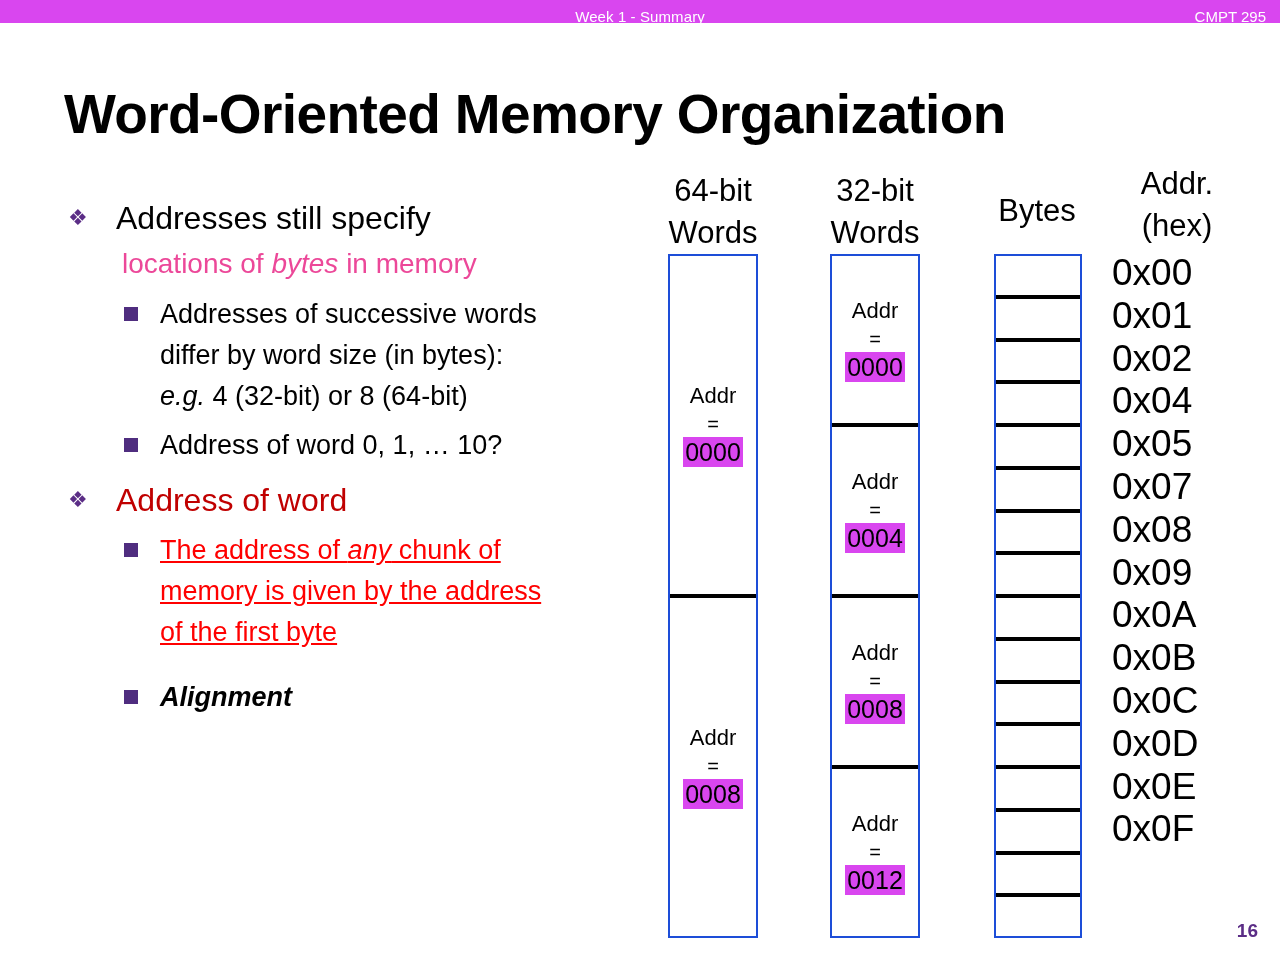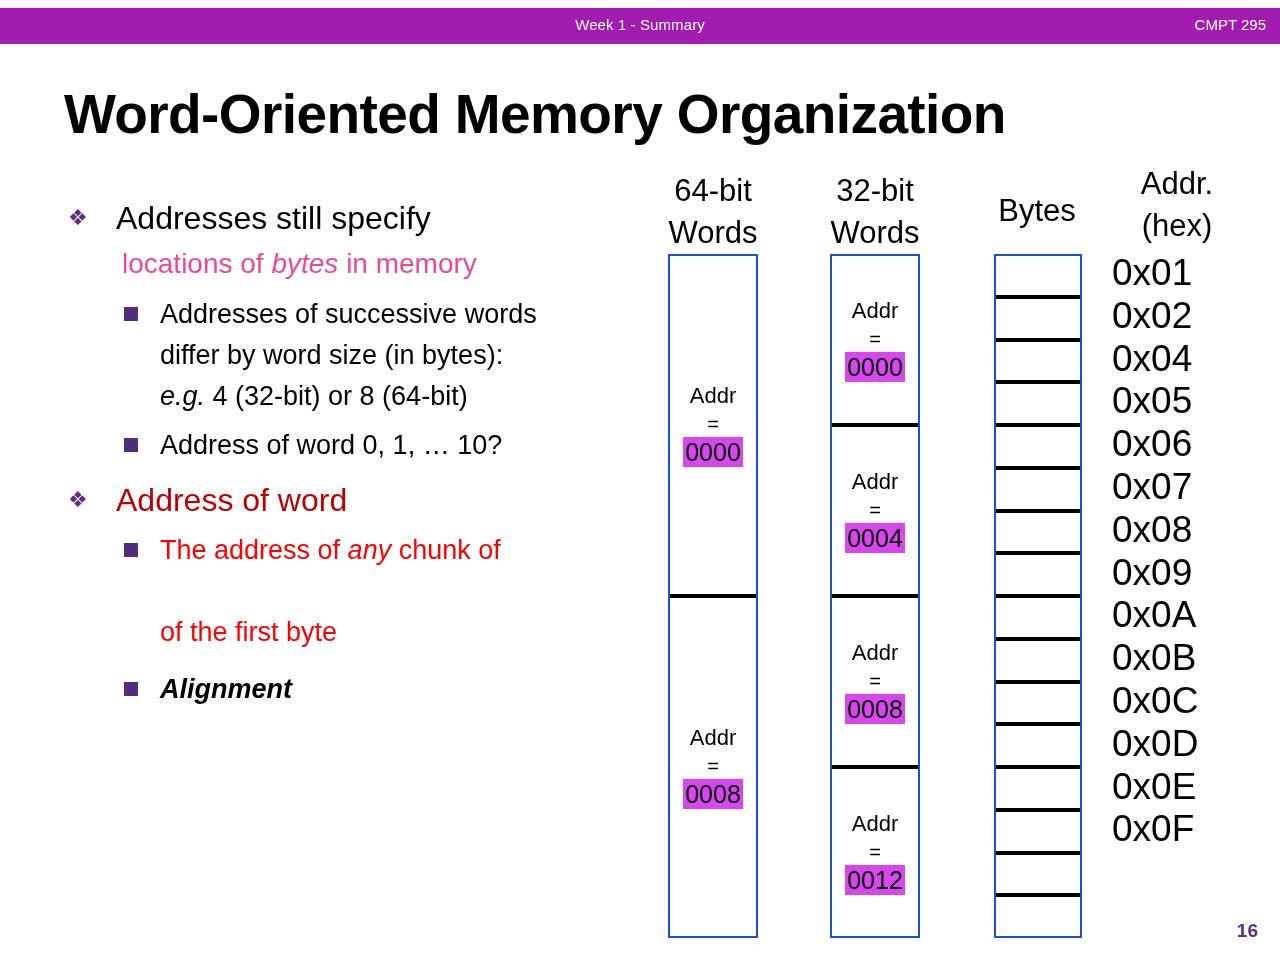--- a/index.html
+++ b/index.html
@@ -15,23 +15,23 @@
   .slide {
     position: relative;
     width: 1280px;
     height: 960px;
     background: #ffffff;
   }
 
   
   .header-bar {
     position: absolute;
-    left: 0; top: 8px;
-    width: 1280px; height: 36px;
-    background: #a21caf;
+    left: 0; top: 0;
+    width: 1280px; height: 23px;
+    background: #d946ef;
     color: #ffffff;
   }
   .header-center {
     position: absolute;
     left: 0; right: 0; top: 7px;
     text-align: center;
     font-size: 15px;
     line-height: 19px;
     letter-spacing: .1px;
   }
@@ -208,28 +208,28 @@
     <div class="lvl2">
       <span class="sq"></span>
       <span>Address of word 0, 1, … 10?</span>
     </div>
 
     <div class="lvl1 red" style="margin-top:12px;">
       <span class="dia">❖</span>
       <span>Address of word</span>
     </div>
 
-    <div class="lvl2 red" style="">
+    <div class="lvl2 red" style="text-decoration:underline;">
       <span class="sq"></span>
       <span>The address of </span><span class="it">any</span><span> chunk of</span><br>
-      <br>
+      <span>memory is given by the address</span><br>
       <span>of the first byte</span>
     </div>
 
-    <div class="lvl2 bolditalic" style="margin-top:16px;">
+    <div class="lvl2 bolditalic" style="margin-top:24px;">
       <span class="sq"></span>
       <span>Alignment</span>
     </div>
   </div>
 
   <div class="diagram">
 
     <div class="col-head" style="left:640px; top:170px; width:146px;">
       <div>64-bit</div>
       <div>Words</div>
@@ -310,25 +310,25 @@
         <div class="byte-cell"></div>
         <div class="byte-cell"></div>
         <div class="byte-cell"></div>
         <div class="byte-cell"></div>
         <div class="byte-cell"></div>
         <div class="byte-cell"></div>
         <div class="byte-cell"></div>
       </div>
 
     <div class="addr-list" id="addr-list">
+        <div class="addr-item">0x00</div>
         <div class="addr-item">0x01</div>
         <div class="addr-item">0x02</div>
         <div class="addr-item">0x04</div>
         <div class="addr-item">0x05</div>
-        <div class="addr-item">0x06</div>
         <div class="addr-item">0x07</div>
         <div class="addr-item">0x08</div>
         <div class="addr-item">0x09</div>
         <div class="addr-item">0x0A</div>
         <div class="addr-item">0x0B</div>
         <div class="addr-item">0x0C</div>
         <div class="addr-item">0x0D</div>
         <div class="addr-item">0x0E</div>
         <div class="addr-item">0x0F</div>
       </div>

